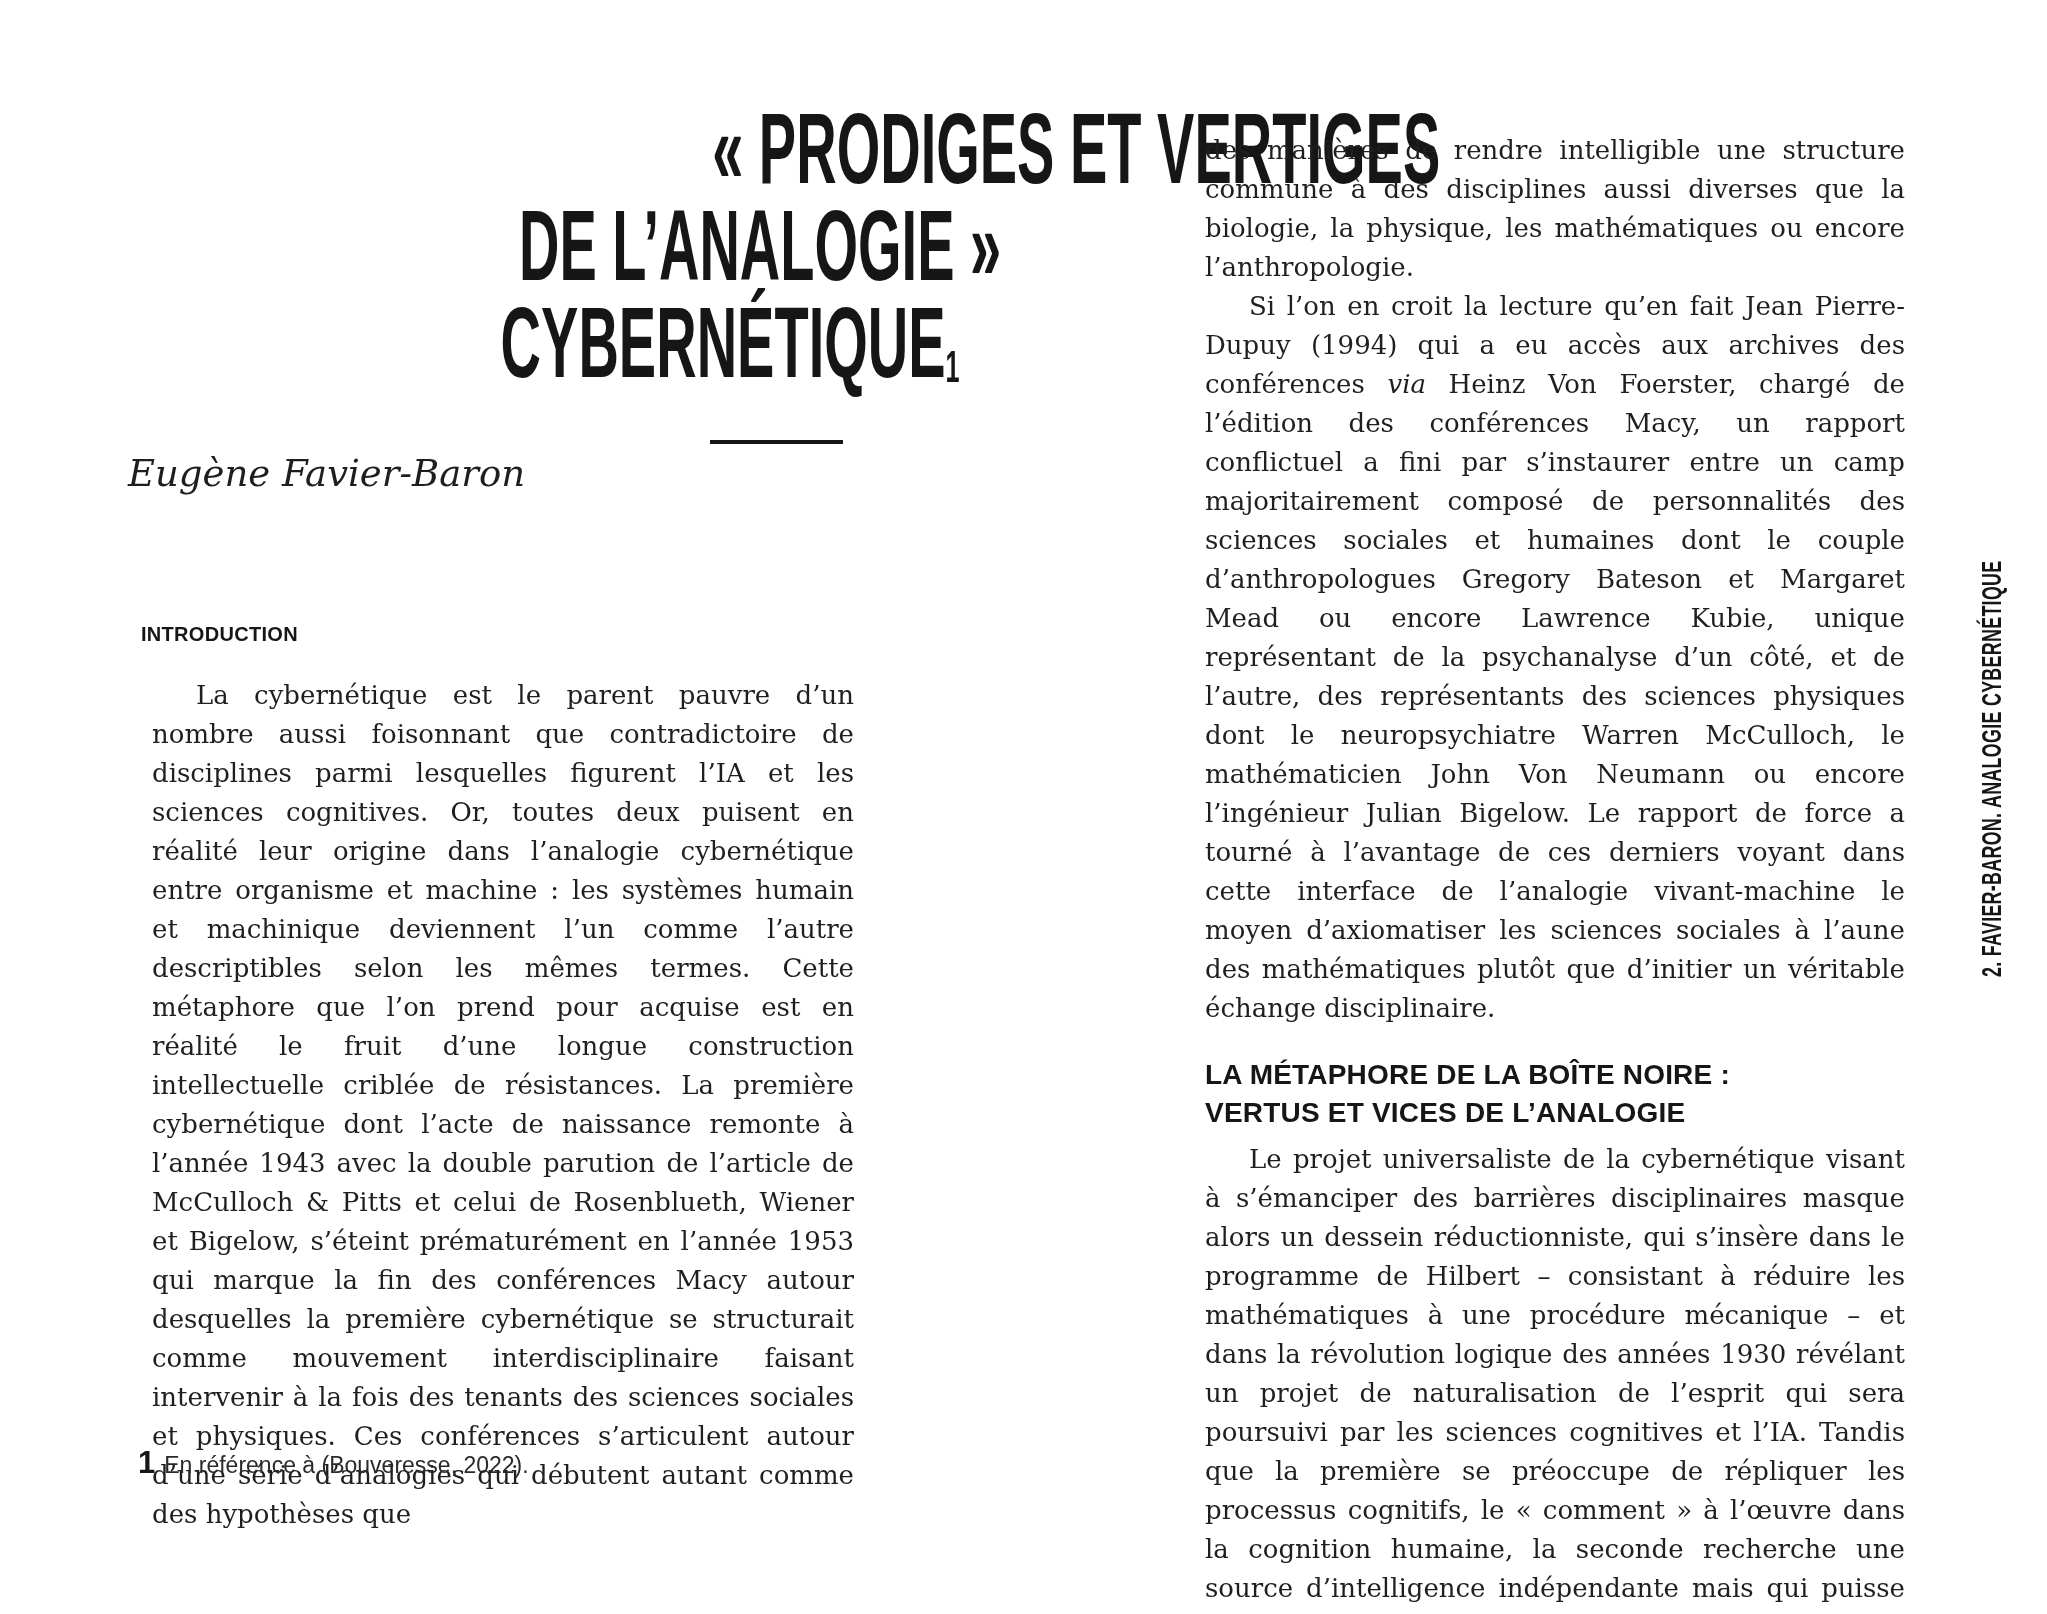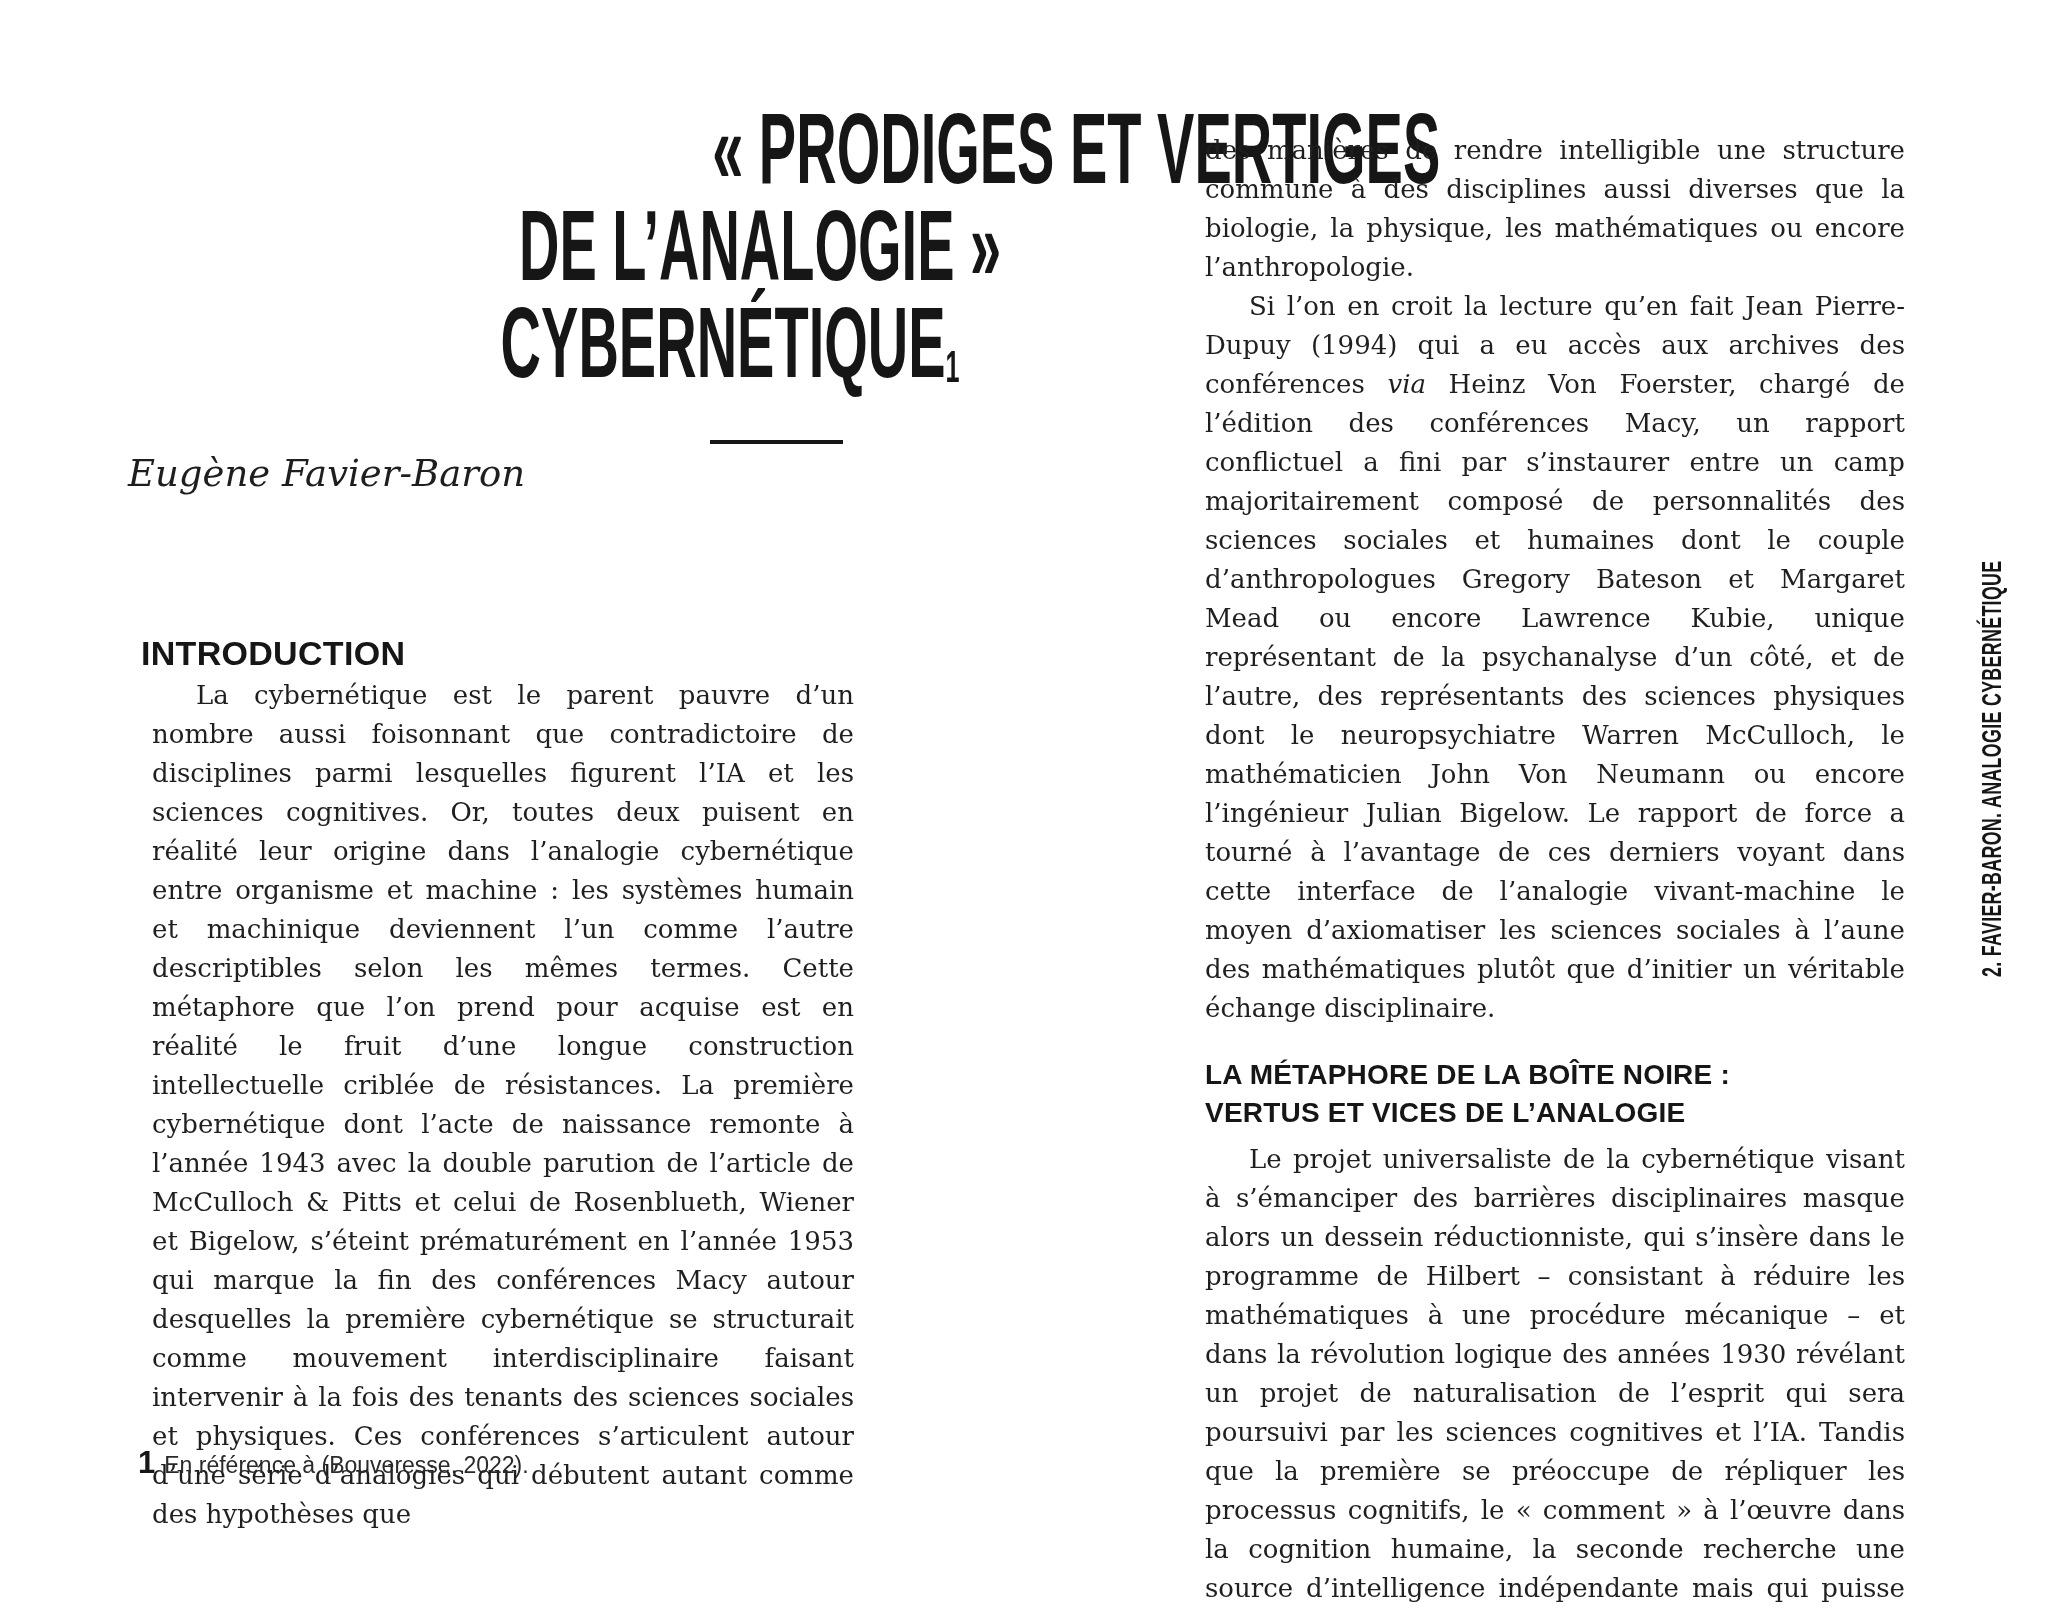--- a/index.html
+++ b/index.html
@@ -32,21 +32,21 @@
     position: absolute; left: 128px; top: 452px; width: 703px;
     font-style: italic; font-size: 37px; color: #1e1e1e;
   }
 
   .heading-sans {
     font-family: "Liberation Sans", sans-serif;
     font-weight: 700; color: #161616;
   }
   .intro-heading {
     position: absolute; left: 141px; top: 606px;
-    font-size: 34px; letter-spacing: 0.3px;
+    font-size: 20px; letter-spacing: 0.3px;
   }
 
   .body-text { font-size: 26px; line-height: 39px; text-align: justify; color: #1f1f1f; }
   .left-para {
     position: absolute; left: 152px; top: 650px; width: 702px;
     text-indent: 44px;
   }
 
   .footnote {
     position: absolute; left: 138px; top: 1445px; width: 702px;

